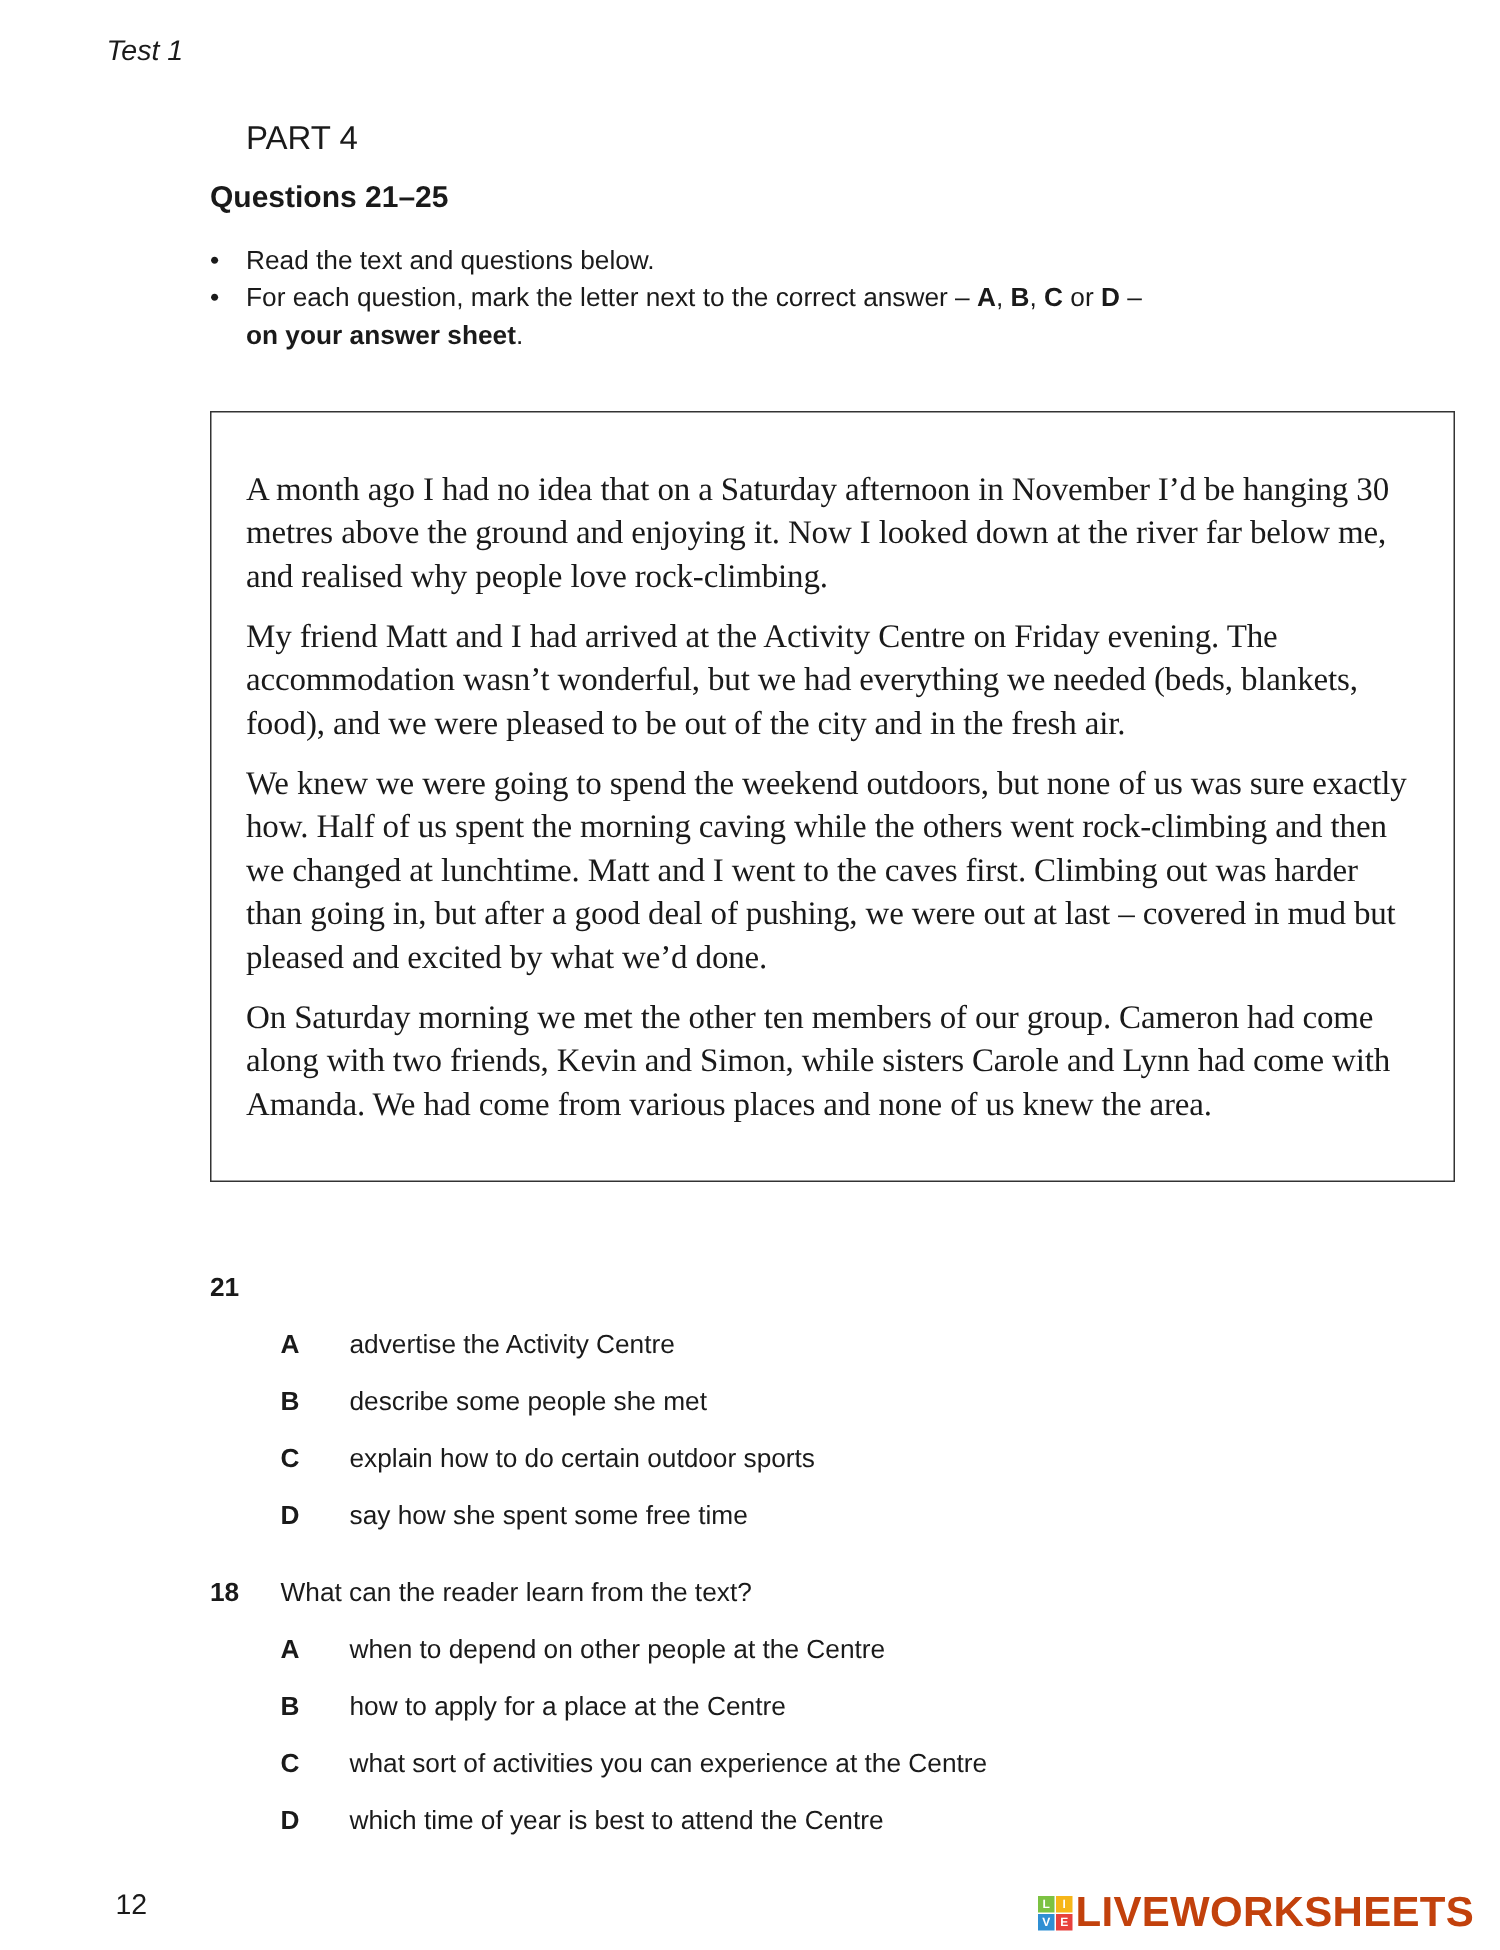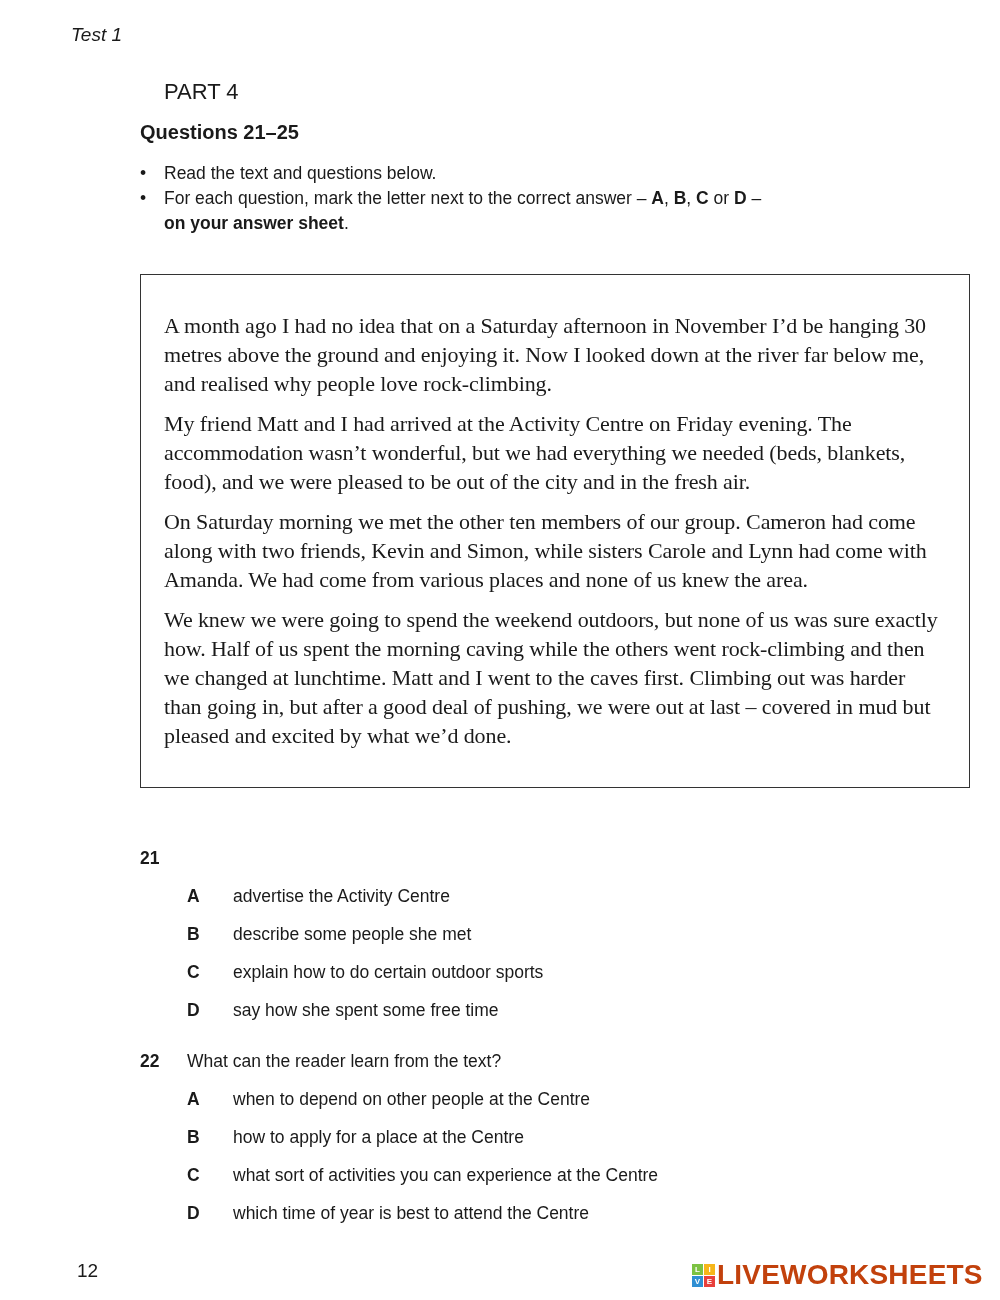--- a/index.html
+++ b/index.html
@@ -49,22 +49,22 @@
   <li>
     <span class="bullet">•</span>
     <span>For each question, mark the letter next to the correct answer – </span><b>A</b><span>, </span><b>B</b><span>, </span><b>C</b><span> or </span><b>D</b><span> –</span><br>
     <b>on your answer sheet</b><span>.</span>
   </li>
 </ul>
 
 <div class="passage-box serif">
   <p>A month ago I had no idea that on a Saturday afternoon in November I’d be hanging 30 metres above the ground and enjoying it. Now I looked down at the river far below me, and realised why people love rock-climbing.</p>
   <p>My friend Matt and I had arrived at the Activity Centre on Friday evening. The accommodation wasn’t wonderful, but we had everything we needed (beds, blankets, food), and we were pleased to be out of the city and in the fresh air.</p>
+  <p>We knew we were going to spend the weekend outdoors, but none of us was sure exactly how. Half of us spent the morning caving while the others went rock-climbing and then we changed at lunchtime. Matt and I went to the caves first. Climbing out was harder than going in, but after a good deal of pushing, we were out at last – covered in mud but pleased and excited by what we’d done.</p>
   <p>On Saturday morning we met the other ten members of our group. Cameron had come along with two friends, Kevin and Simon, while sisters Carole and Lynn had come with Amanda. We had come from various places and none of us knew the area.</p>
-  <p>We knew we were going to spend the weekend outdoors, but none of us was sure exactly how. Half of us spent the morning caving while the others went rock-climbing and then we changed at lunchtime. Matt and I went to the caves first. Climbing out was harder than going in, but after a good deal of pushing, we were out at last – covered in mud but pleased and excited by what we’d done.</p>
 </div>
 
 <div class="question sans" style="top:848px;">
   <div class="q-row">
     <span class="q-num">21</span>
   </div>
   <div class="opt">
     <span class="opt-letter">A</span>
     <span class="opt-text">advertise the Activity Centre</span>
   </div>
@@ -77,21 +77,21 @@
     <span class="opt-text">explain how to do certain outdoor sports</span>
   </div>
   <div class="opt">
     <span class="opt-letter">D</span>
     <span class="opt-text">say how she spent some free time</span>
   </div>
 </div>
 
 <div class="question sans" style="top:1051px;">
   <div class="q-row">
-    <span class="q-num">22</span>
+    <span class="q-num">18</span>
     <span class="q-text">What can the reader learn from the text?</span>
   </div>
   <div class="opt">
     <span class="opt-letter">A</span>
     <span class="opt-text">when to depend on other people at the Centre</span>
   </div>
   <div class="opt">
     <span class="opt-letter">B</span>
     <span class="opt-text">how to apply for a place at the Centre</span>
   </div>

